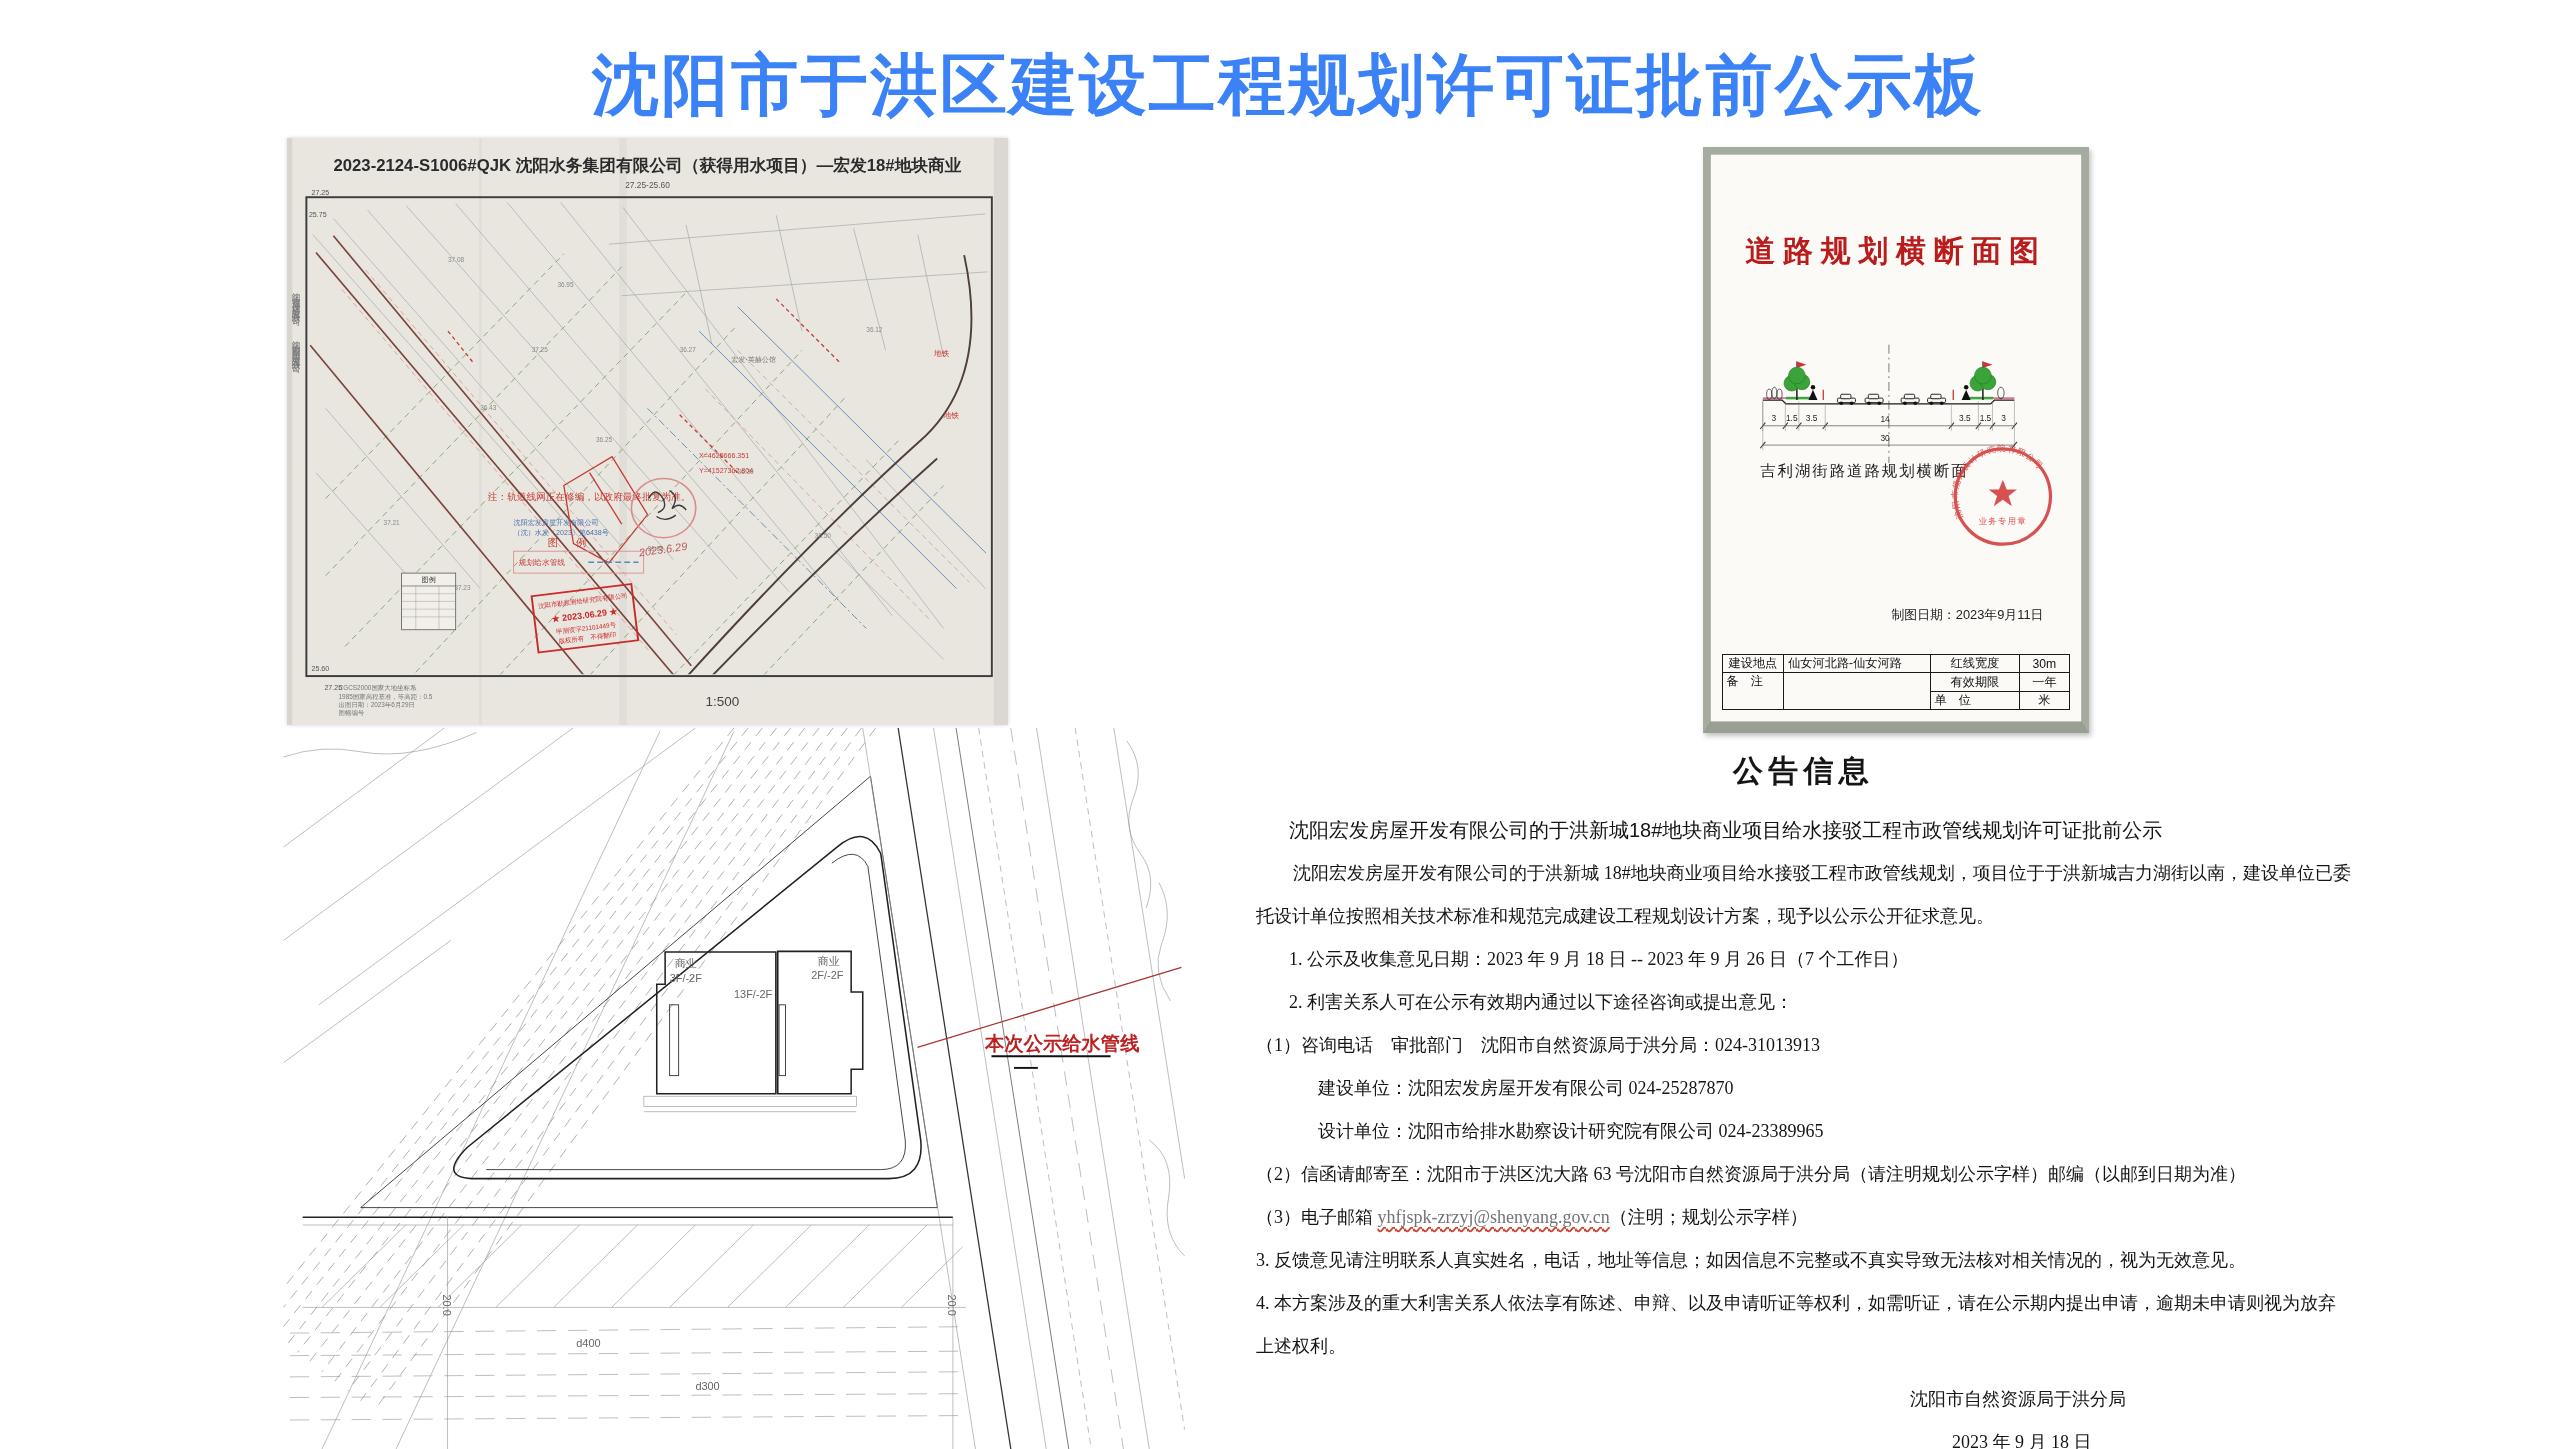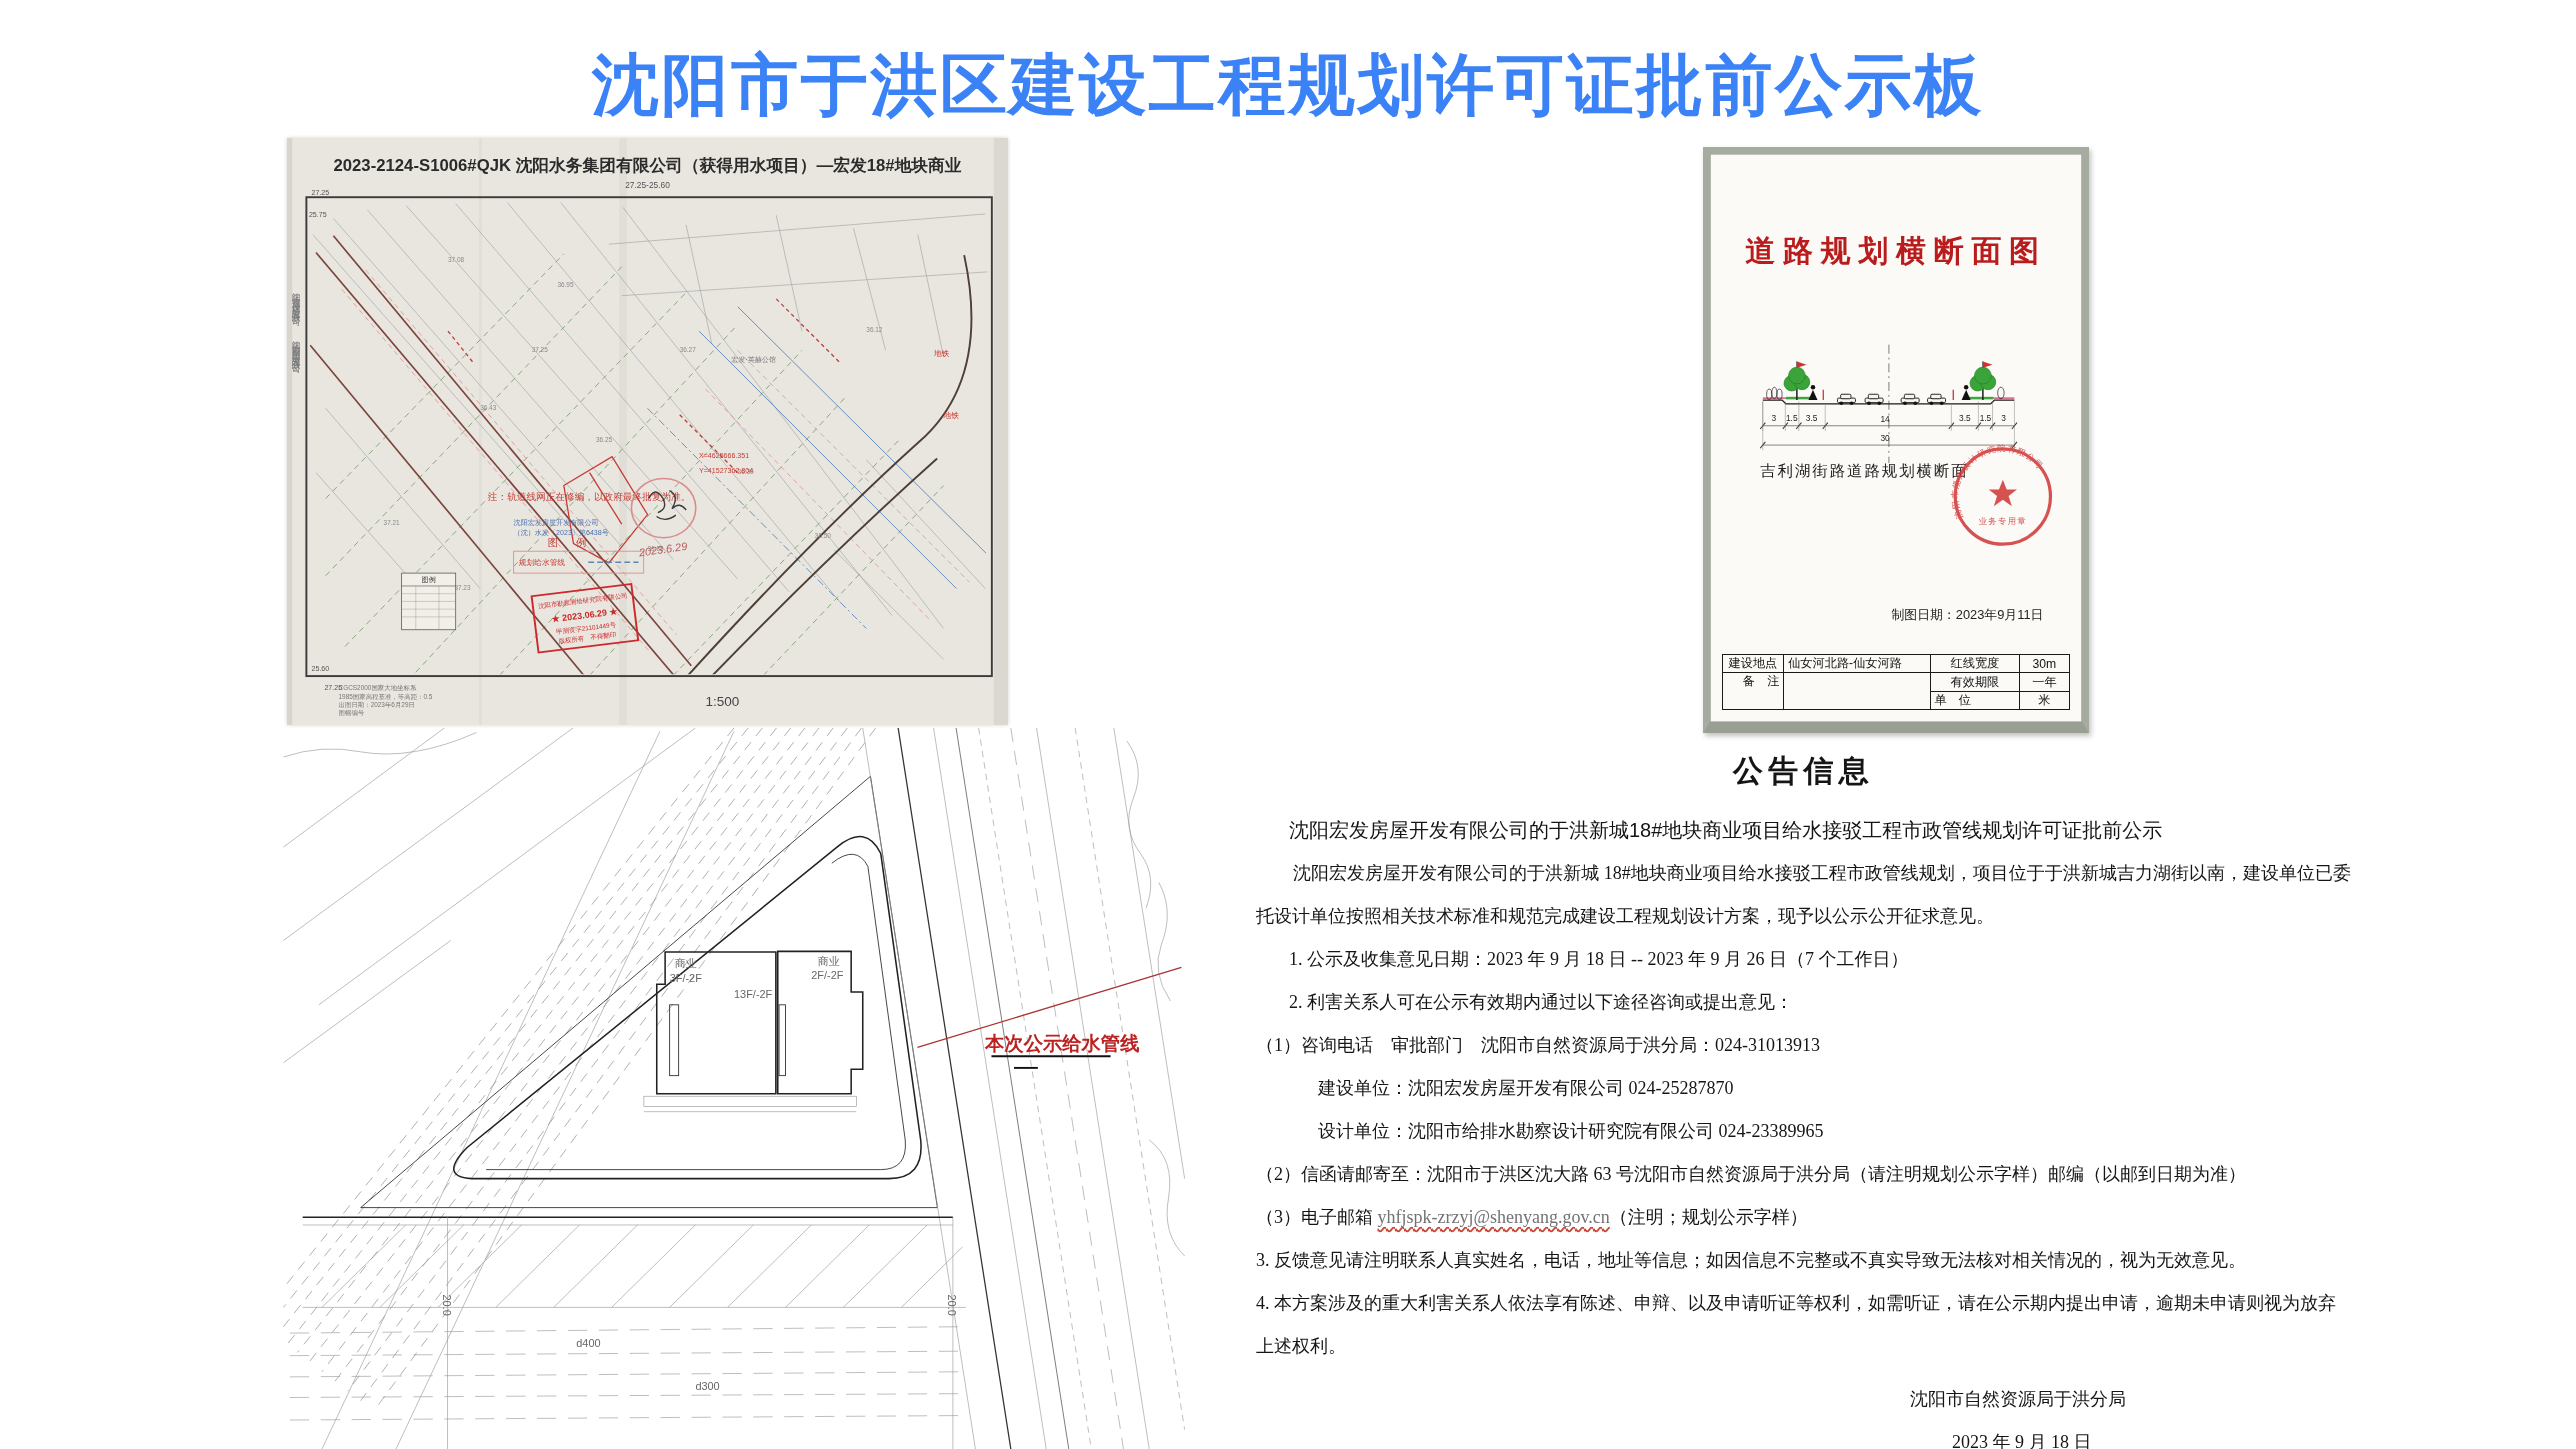--- a/index.html
+++ b/index.html
@@ -328,21 +328,21 @@
   </svg>
   <table id="doc-table">
     <tbody>
         <tr>
       <td style="width:57px;text-align:center">建设地点</td>
       <td style="width:155px">仙女河北路-仙女河路</td>
       <td style="width:89px;text-align:center">红线宽度</td>
       <td style="width:43px;text-align:center">30m</td>
     </tr>
     <tr>
-      <td rowspan="2" style="text-align:right;vertical-align:top">备　注</td>
+      <td rowspan="2" style="text-align:left;vertical-align:top">备　注</td>
       <td rowspan="2"></td>
       <td style="text-align:center">有效期限</td>
       <td style="text-align:center">一年</td>
     </tr>
     <tr>
       <td style="text-align:left">单　位</td>
       <td style="text-align:center">米</td>
     </tr>
   </tbody>
     </table>

